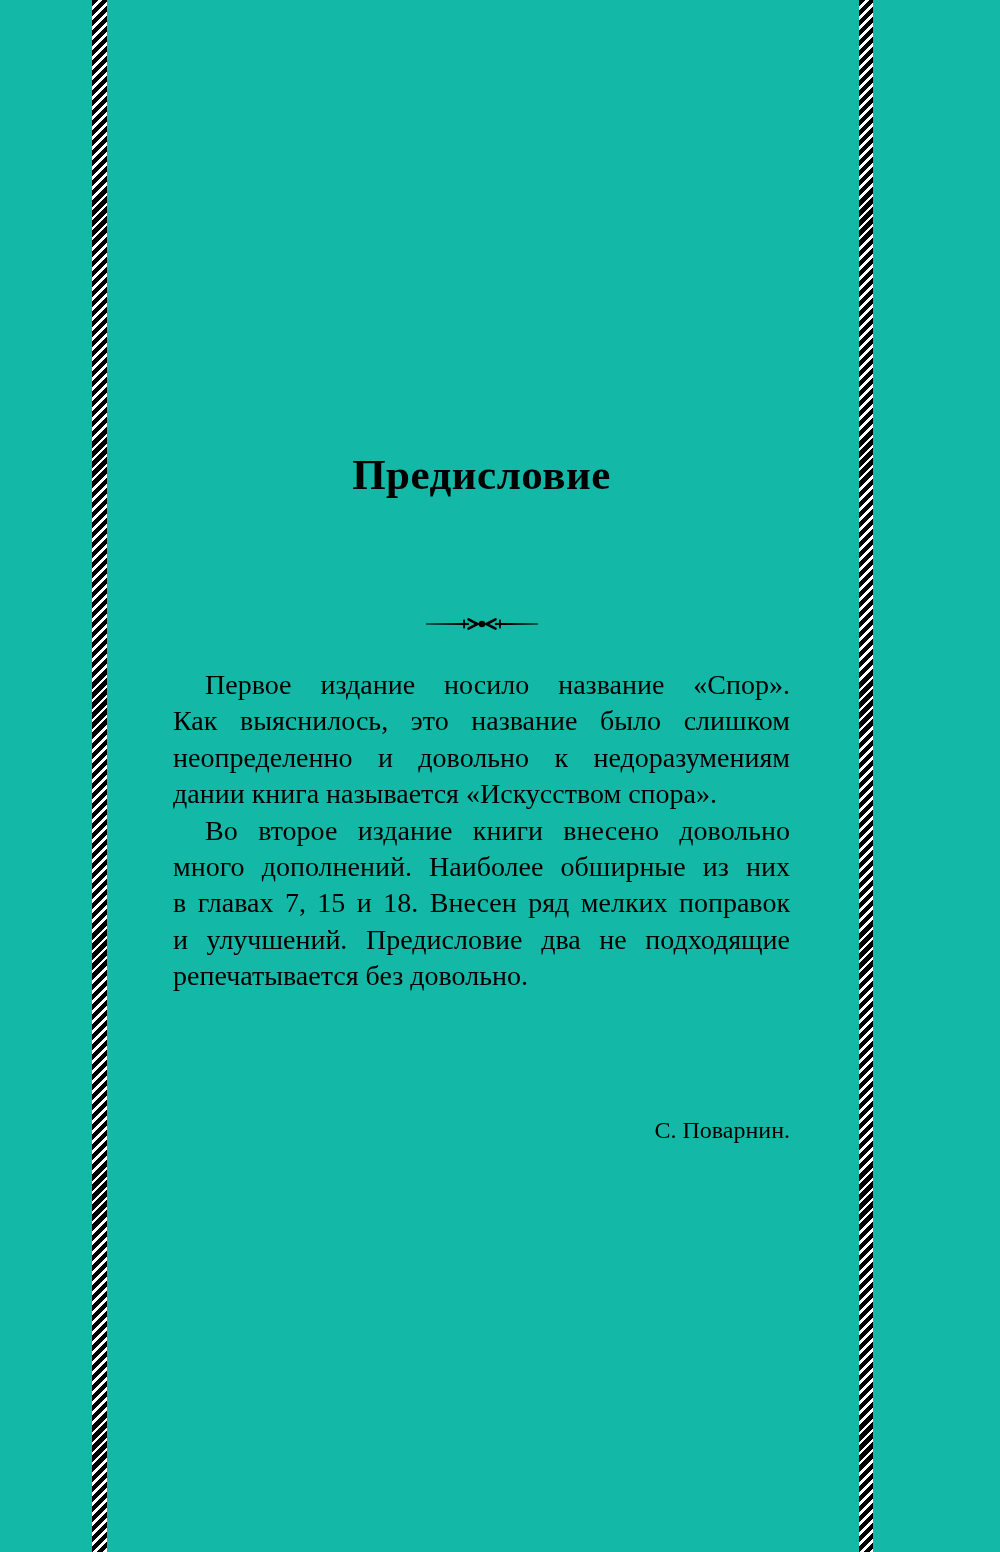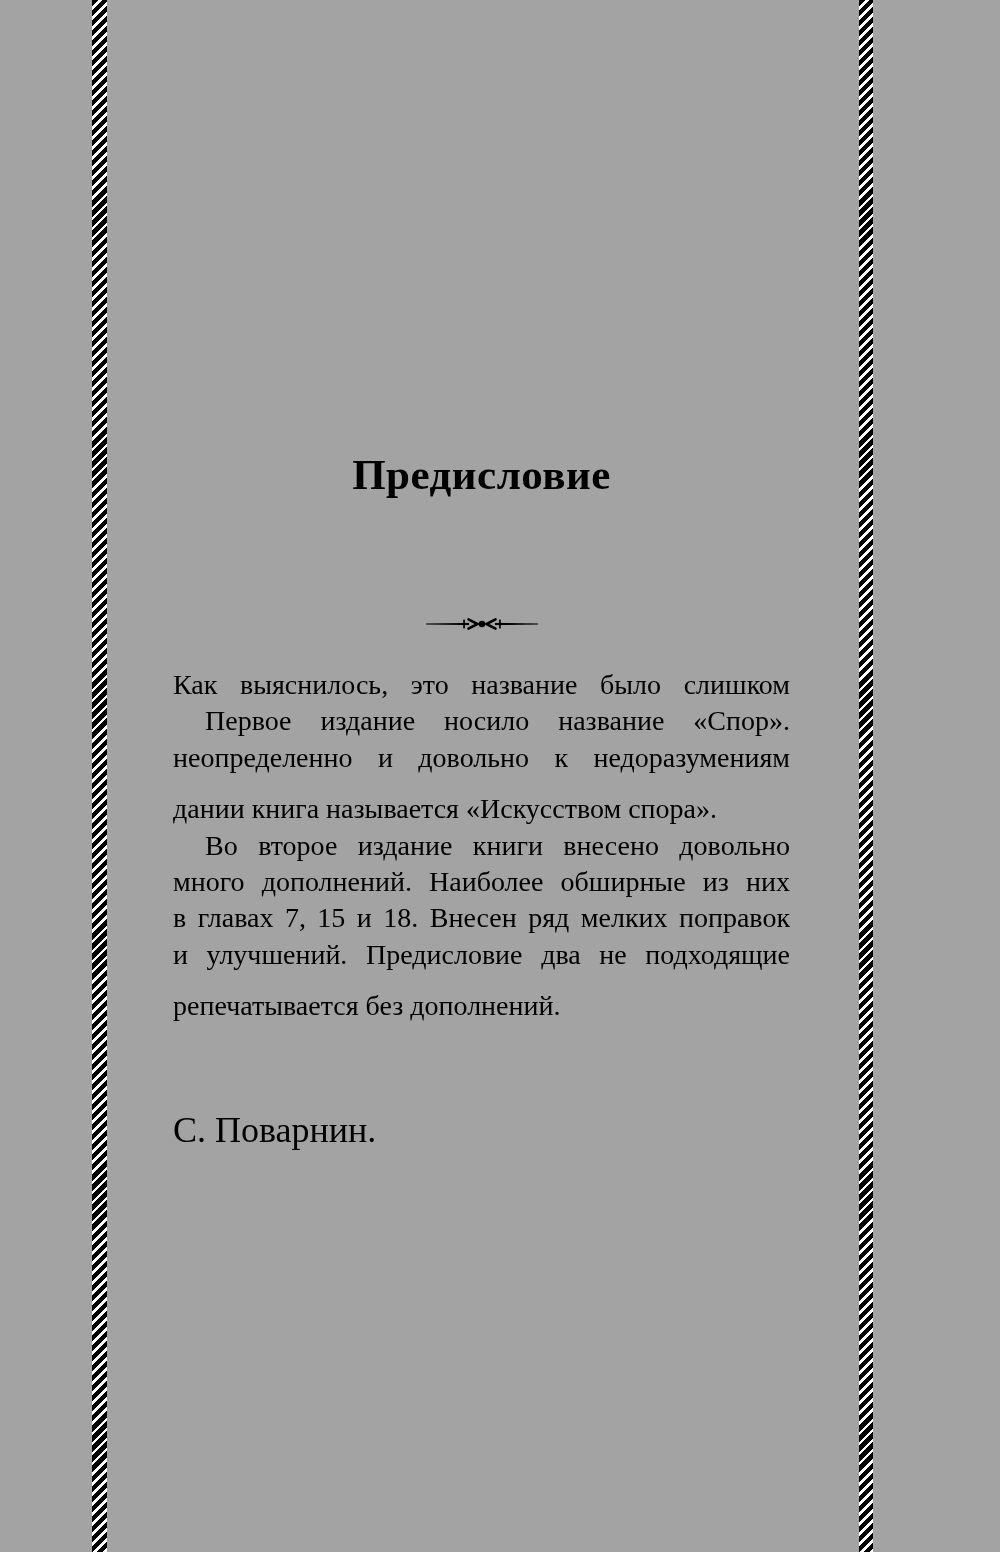--- a/index.html
+++ b/index.html
@@ -4,21 +4,21 @@
 <style>
   html, body { margin: 0; padding: 0; }
   body {
     width: 1000px; height: 1552px;
     background: #ffffff;
     font-family: "Liberation Serif", "DejaVu Serif", serif;
     color: #000000;
     position: relative;
     overflow: hidden;
   }
-  .page { position: absolute; inset: 0; background: #a3a3a3; padding-left: 37px; }
+  .page { position: absolute; inset: 0; background: #14b8a6; padding-left: 37px; }
 
   
   .stripe {
     position: absolute; top: 0; height: 1552px; width: 15px;
     background: repeating-linear-gradient(135deg,
       #000000 0px, #000000 4.4px,
       #ffffff 4.4px, #ffffff 7.1px);
   }
   .stripe.left  { left: 92px; }
   .stripe.right { left: 859px; width: 14px; }
@@ -45,27 +45,28 @@
   .bodytext {
     top: 667px;
     font-size: 28px;
     line-height: 36.4px;
   }
   .bline {
     text-align: justify;
     text-align-last: justify;
     white-space: nowrap;
   }
-  .bline.last { text-align-last: left; margin-top: 15px; }
+  .bline.last { text-align-last: left; }
   .bline.indent { text-indent: 32px; }
 
   .signature {
     top: 1112px;
-    font-size: 36px;
+    font-size: 24px;
     line-height: 36.4px;
+    text-align: right;
   }
 </style>
 </head>
 <body>
 
 <div class="page">
 
   <div class="stripe left"></div>
   <div class="stripe right"></div>
 
@@ -86,29 +87,29 @@
       </g>
       <g fill="none" stroke="#000000" stroke-width="2.6" stroke-linecap="round" stroke-linejoin="miter">
         <path d="M42.5,3.4 L51.5,8 L42.5,12.6"></path>
         <path d="M69.5,3.4 L60.5,8 L69.5,12.6"></path>
       </g>
     </svg>
   </div>
 
   <div class="col bodytext">
     <div>
+      <div class="bline indent">Первое издание носило название «Спор».</div>
       <div class="bline">Как выяснилось, это название было слишком</div>
-      <div class="bline indent">Первое издание носило название «Спор».</div>
       <div class="bline">неопределенно и довольно к недоразумениям</div>
       <div class="bline last">дании книга называется «Искусством спора».</div>
     </div>
     <div>
       <div class="bline indent">Во второе издание книги внесено довольно</div>
       <div class="bline">много дополнений. Наиболее обширные из них</div>
       <div class="bline">в главах 7, 15 и 18. Внесен ряд мелких поправок</div>
       <div class="bline">и улучшений. Предисловие два не подходящие</div>
-      <div class="bline last">репечатывается без дополнений.</div>
+      <div class="bline last">репечатывается без довольно.</div>
     </div>
   </div>
 
   <div class="col signature">С. Поварнин.</div>
 
 </div>
 
 </body></html>

